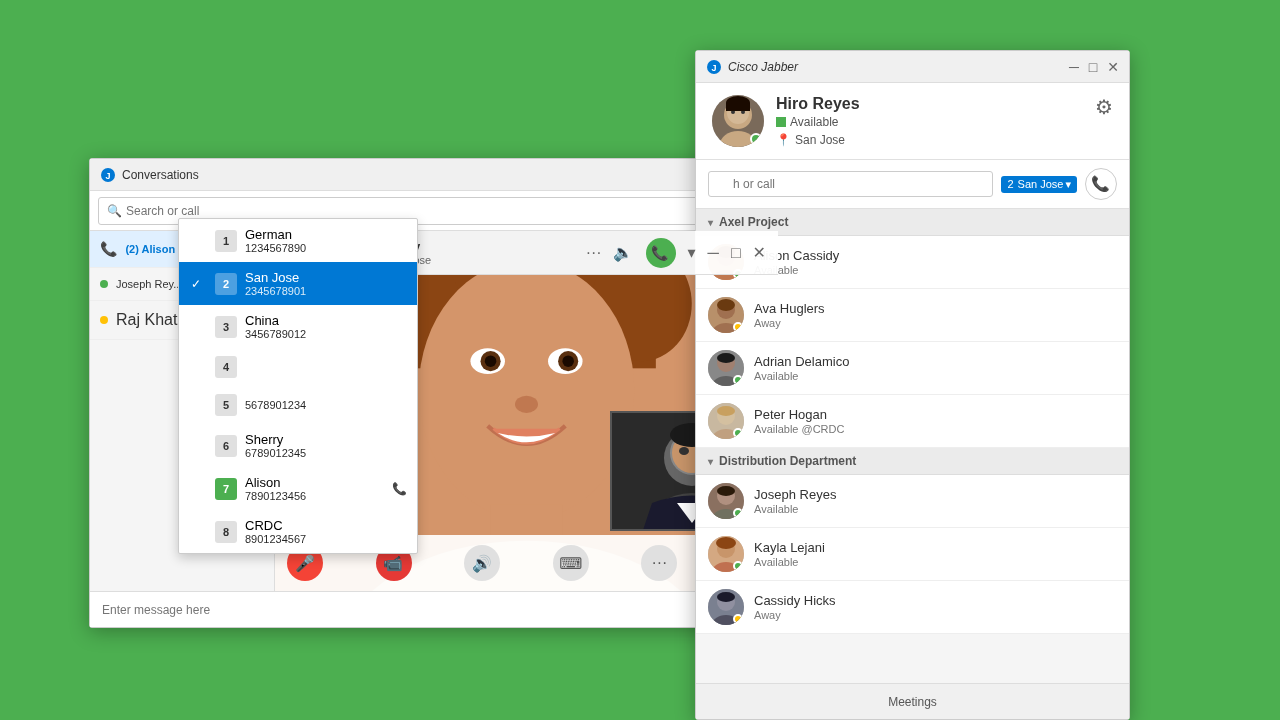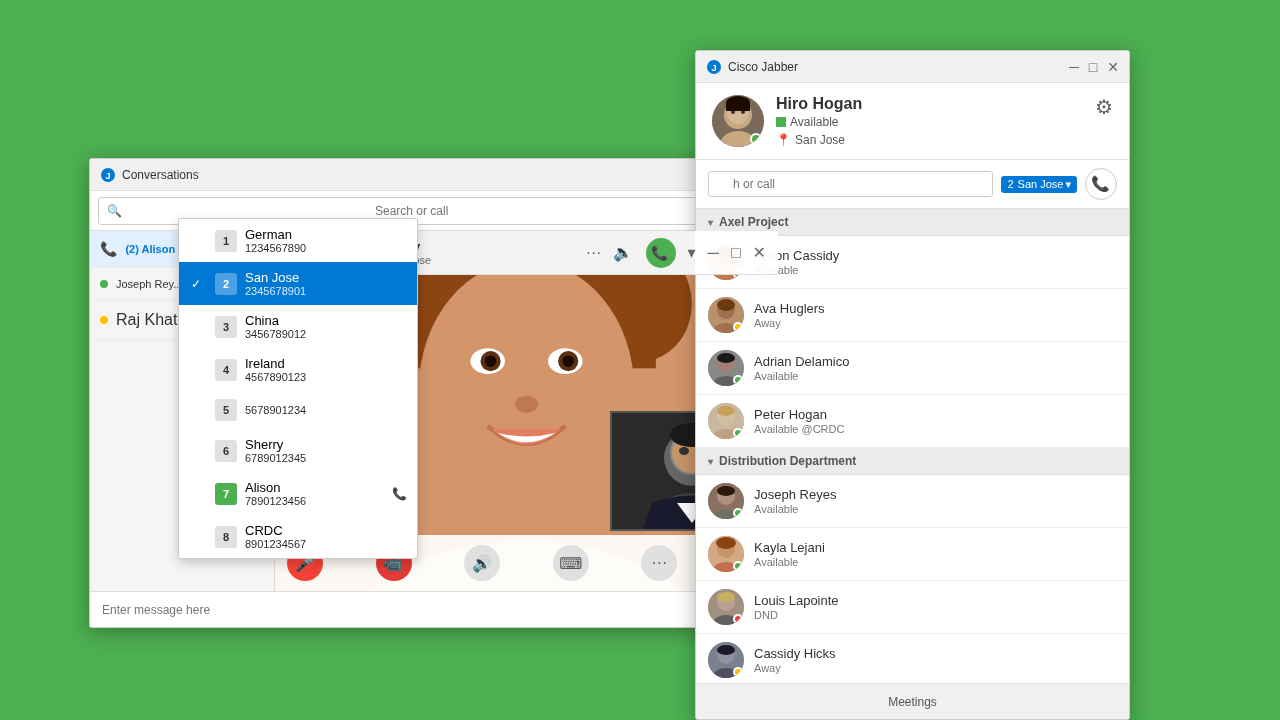--- a/index.html
+++ b/index.html
@@ -85,21 +85,20 @@
       font-size: 12px;
       margin-right: 4px;
     }
     .search-input {
       border: none;
       outline: none;
       font-size: 12px;
       color: #666;
       width: 100%;
       background: transparent;
-      text-align: center;
     }
     .num-badge {
       background: #0078d4;
       color: white;
       border-radius: 3px;
       font-size: 11px;
       padding: 1px 5px;
       display: flex;
       align-items: center;
       gap: 2px;
@@ -308,20 +307,21 @@
       display: flex;
       align-items: center;
       padding: 0 10px;
       border-bottom: 1px solid #ddd;
       flex-shrink: 0;
     }
     .jabber-title-text {
       font-size: 12px;
       color: #333;
       flex: 1;
+      font-style: italic;
     }
     .jabber-title-controls {
       display: flex;
       gap: 10px;
     }
     .jabber-ctrl-btn {
       font-size: 14px;
       color: #666;
       cursor: pointer;
     }
@@ -632,24 +632,20 @@
     <div class="dropdown-num-badge">3</div>
     <div class="dropdown-info">
       <div class="dropdown-name">China</div>
       <div class="dropdown-number">3456789012</div>
     </div>
   </div>
 
   <div class="dropdown-item">
     <div style="width:16px;"></div>
     <div class="dropdown-num-badge">4</div>
-    <div class="dropdown-info">
-      <div class="dropdown-name">Ireland</div>
-      <div class="dropdown-number">4567890123</div>
-    </div>
   </div>
 
   <div class="dropdown-item">
     <div style="width:16px;"></div>
     <div class="dropdown-num-badge">5</div>
     <div class="dropdown-info">
       <div class="dropdown-number">5678901234</div>
     </div>
   </div>
 
@@ -709,21 +705,21 @@
 
         <circle cx="21" cy="17" r="2" fill="#333"></circle>
         <circle cx="31" cy="17" r="2" fill="#333"></circle>
 
         <ellipse cx="26" cy="8" rx="12" ry="7" fill="#1a0a00"></ellipse>
         <rect x="14" y="8" width="24" height="8" fill="#1a0a00"></rect>
       </svg>
       <div style="position:absolute;bottom:2px;right:2px;width:12px;height:12px;background:#4caf50;border-radius:50%;border:2px solid white;"></div>
     </div>
     <div class="profile-info">
-      <div class="profile-name">Hiro Hogan</div>
+      <div class="profile-name">Hiro Reyes</div>
       <div class="profile-status">
         <div style="width:10px;height:10px;background:#4caf50;border-radius:50;"></div>
         <span>Available</span>
       </div>
       <div class="profile-location">
         <span>📍</span>
         <span>San Jose</span>
       </div>
     </div>
     <div class="profile-gear">⚙</div>
@@ -841,35 +837,20 @@
           <ellipse cx="18" cy="7" rx="10" ry="6" fill="#8B4513"></ellipse>
         </svg>
         <div class="contact-dot status-available"></div>
       </div>
       <div class="contact-info">
         <div class="contact-name">Kayla Lejani</div>
         <div class="contact-status-text">Available</div>
       </div>
     </div>
 
-    <div class="contact-item">
-      <div class="contact-avatar">
-        <svg width="36" height="36" viewBox="0 0 36 36">
-          <rect width="36" height="36" fill="#a09080"></rect>
-          <circle cx="18" cy="13" r="9" fill="#b8a090"></circle>
-          <ellipse cx="18" cy="36" rx="14" ry="10" fill="#606060"></ellipse>
-          <ellipse cx="18" cy="8" rx="9" ry="5" fill="#c8b060"></ellipse>
-        </svg>
-        <div class="contact-dot status-dnd"></div>
-      </div>
-      <div class="contact-info">
-        <div class="contact-name">Louis Lapointe</div>
-        <div class="contact-status-text">DND</div>
-      </div>
-    </div>
 
     <div class="contact-item">
       <div class="contact-avatar">
         <svg width="36" height="36" viewBox="0 0 36 36">
           <rect width="36" height="36" fill="#7a8090"></rect>
           <circle cx="18" cy="13" r="9" fill="#9090a0"></circle>
           <ellipse cx="18" cy="36" rx="14" ry="10" fill="#505060"></ellipse>
           <ellipse cx="18" cy="8" rx="9" ry="5" fill="#1a1a2a"></ellipse>
         </svg>
         <div class="contact-dot status-away"></div>

